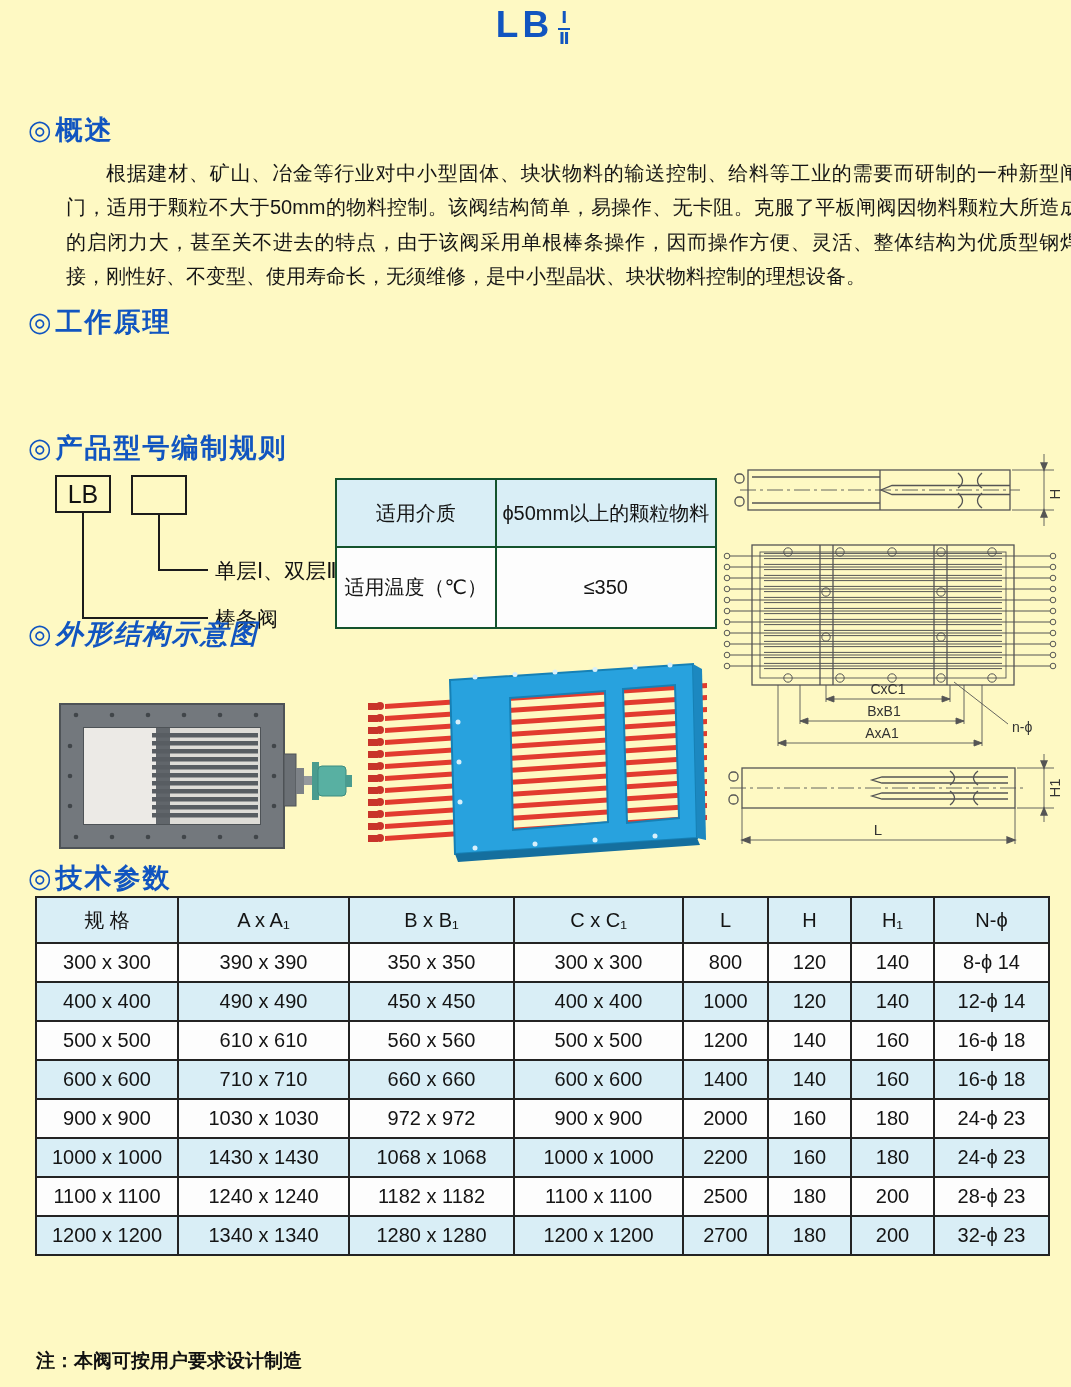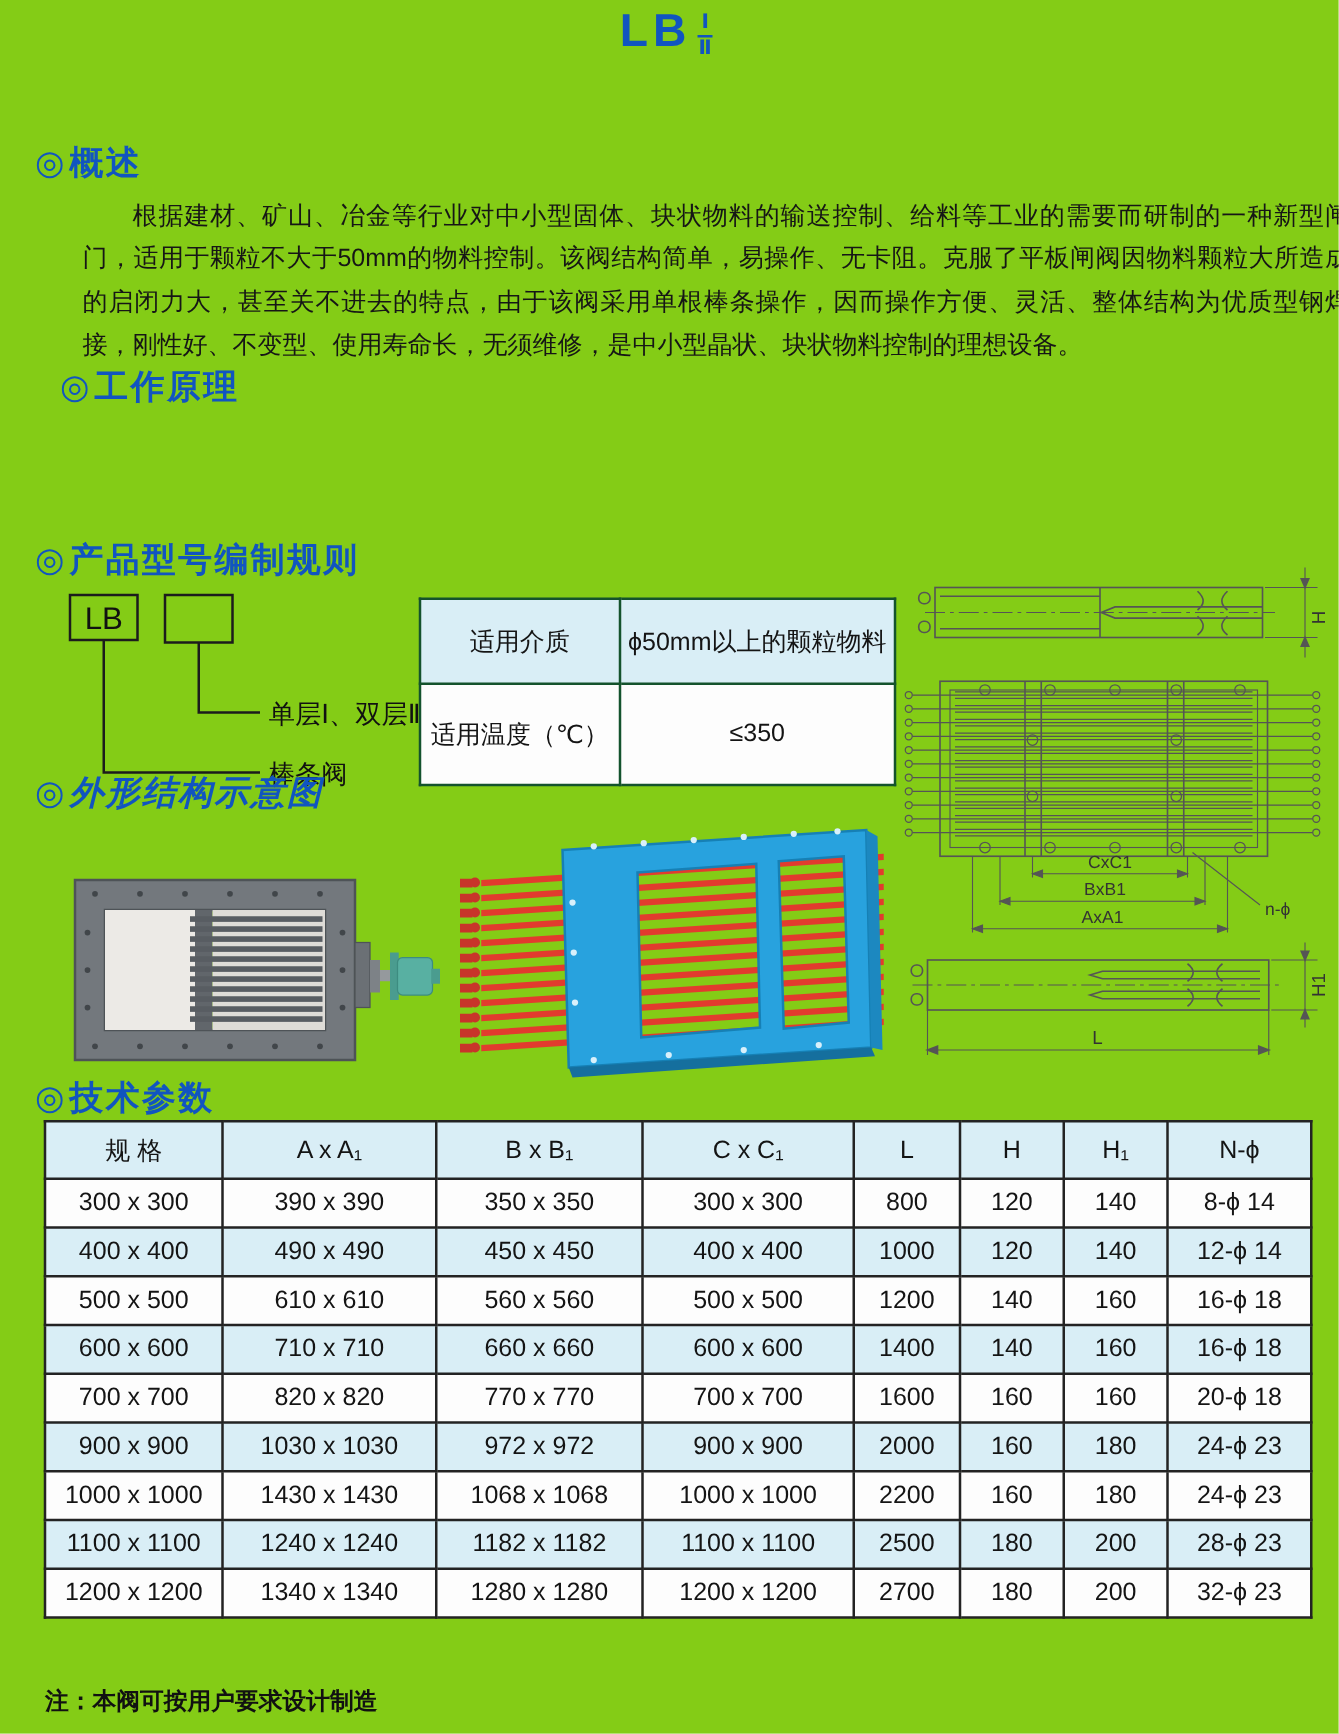--- a/index.html
+++ b/index.html
@@ -1,18 +1,18 @@
 <!DOCTYPE html>
 <html><head>
 <meta charset="utf-8">
 <style>
   html,body{margin:0;padding:0;background:#ffffff;}
   .page{
     position:relative; width:1071px; height:1387px; margin:0 auto;
-    background:#84cc16; overflow:hidden;
+    background:#fef9c3; overflow:hidden;
     font-family:"Liberation Sans","DejaVu Sans",sans-serif;
     color:#141414;
   }
   
   .title{
     position:absolute; top:4px; left:0; width:100%;
     display:flex; justify-content:center; align-items:center;
     color:#1155c0; font-weight:bold; font-size:37px; letter-spacing:4px;
   }
   .title-frac{
@@ -78,21 +78,21 @@
       <span class="ft">Ⅰ</span>
       <span class="fb">Ⅱ</span>
     </span>
   </div>
 
   <div class="sec-head" style="left:28px; top:112px;">
     <span class="marker">◎</span><span>概述</span>
   </div>
   <div class="body-text" style="top:156px;">根据建材、矿山、冶金等行业对中小型固体、块状物料的输送控制、给料等工业的需要而研制的一种新型闸门，适用于颗粒不大于50mm的物料控制。该阀结构简单，易操作、无卡阻。克服了平板闸阀因物料颗粒大所造成的启闭力大，甚至关不进去的特点，由于该阀采用单根棒条操作，因而操作方便、灵活、整体结构为优质型钢焊接，刚性好、不变型、使用寿命长，无须维修，是中小型晶状、块状物料控制的理想设备。</div>
 
-  <div class="sec-head" style="left:28px; top:291px;margin-left:20px;">
+  <div class="sec-head" style="left:28px; top:304px;">
     <span class="marker">◎</span><span>工作原理</span>
   </div>
 
   <div class="sec-head" style="left:28px; top:430px;">
     <span class="marker">◎</span><span>产品型号编制规则</span>
   </div>
 
   <svg class="diagram-svg" style="left:40px; top:468px;" width="310" height="172" viewBox="0 0 310 172">
     <g stroke="#1c1c1c" stroke-width="2" fill="none">
       <rect x="16" y="8" width="54" height="36"></rect>
@@ -412,30 +412,20 @@
         <td>600 x 600</td>
           <td>710 x 710</td>
           <td>660 x 660</td>
           <td>600 x 600</td>
           <td>1400</td>
           <td>140</td>
           <td>160</td>
           <td>16-ϕ 18</td>
       </tr>
       <tr>
-        <td>700 x 700</td>
-          <td>820 x 820</td>
-          <td>770 x 770</td>
-          <td>700 x 700</td>
-          <td>1600</td>
-          <td>160</td>
-          <td>160</td>
-          <td>20-ϕ 18</td>
-      </tr>
-      <tr>
         <td>900 x 900</td>
           <td>1030 x 1030</td>
           <td>972 x 972</td>
           <td>900 x 900</td>
           <td>2000</td>
           <td>160</td>
           <td>180</td>
           <td>24-ϕ 23</td>
       </tr>
       <tr>

